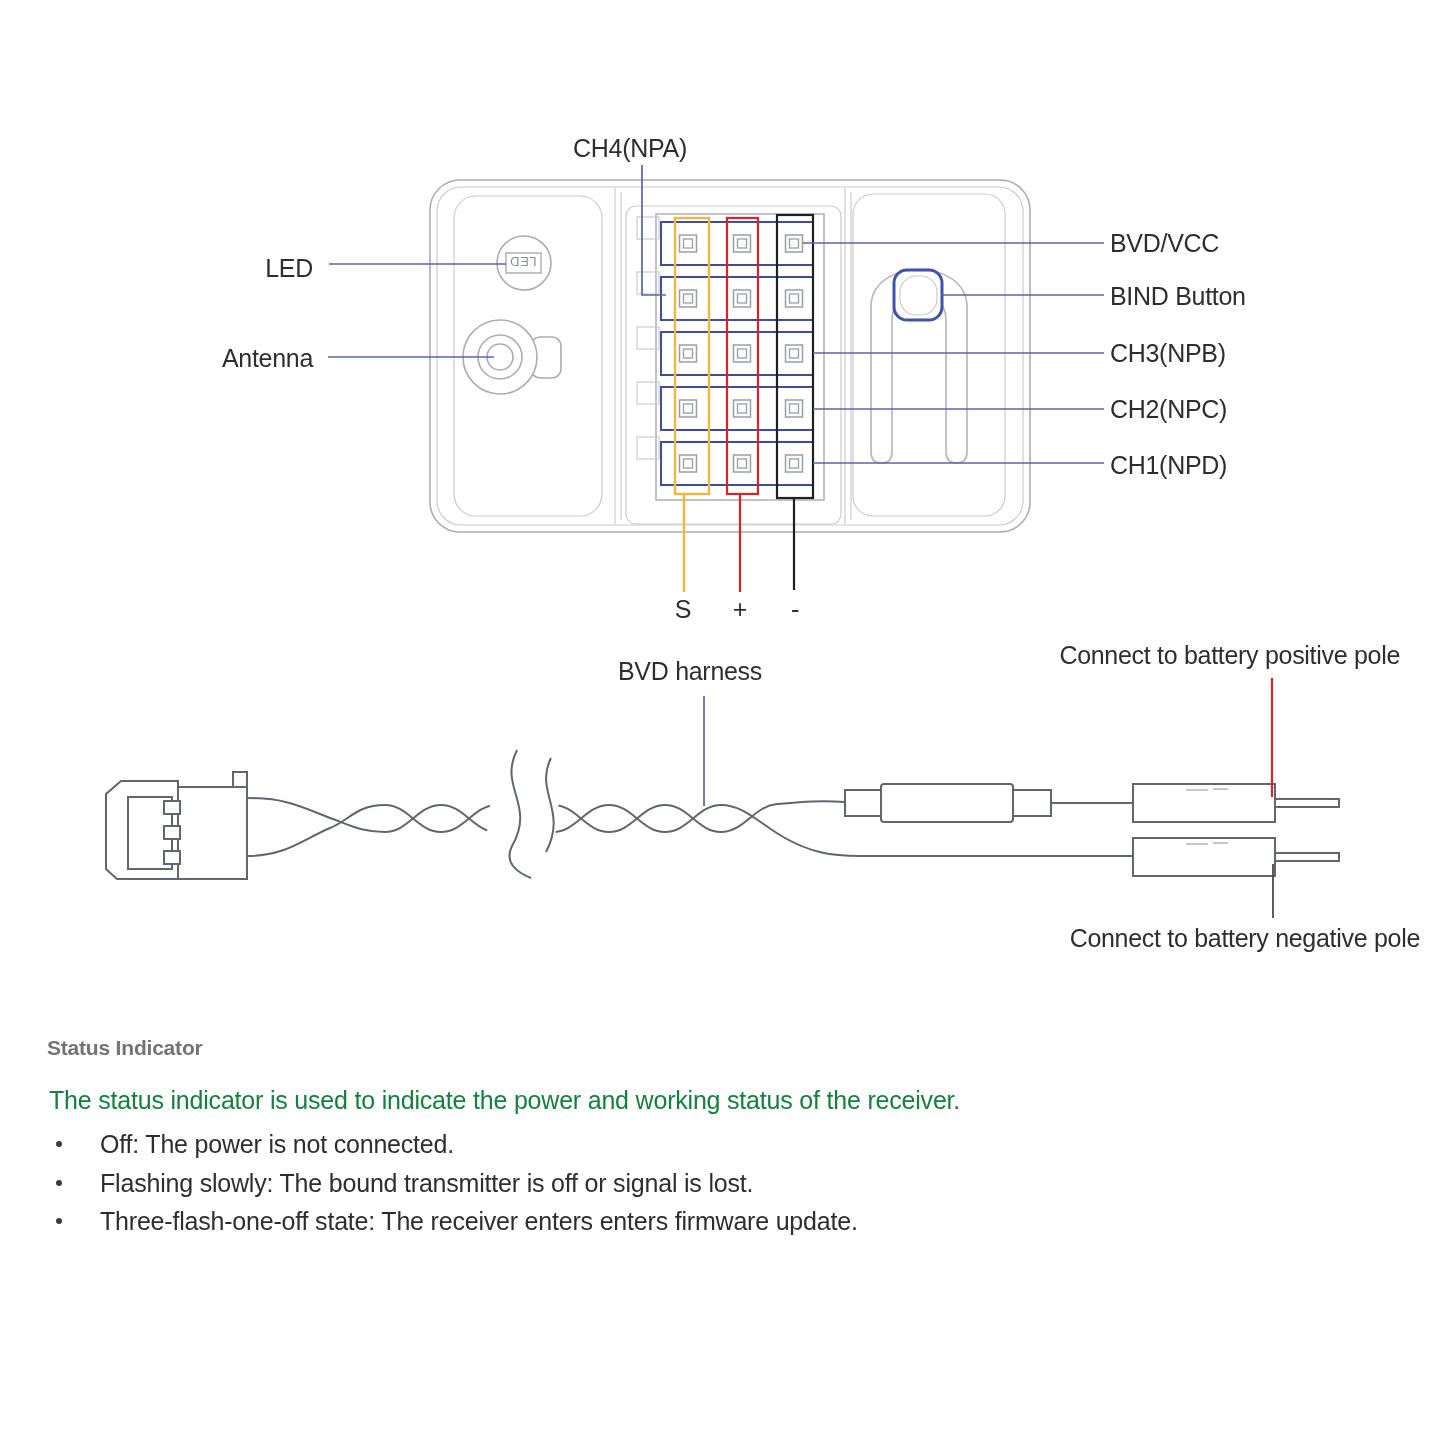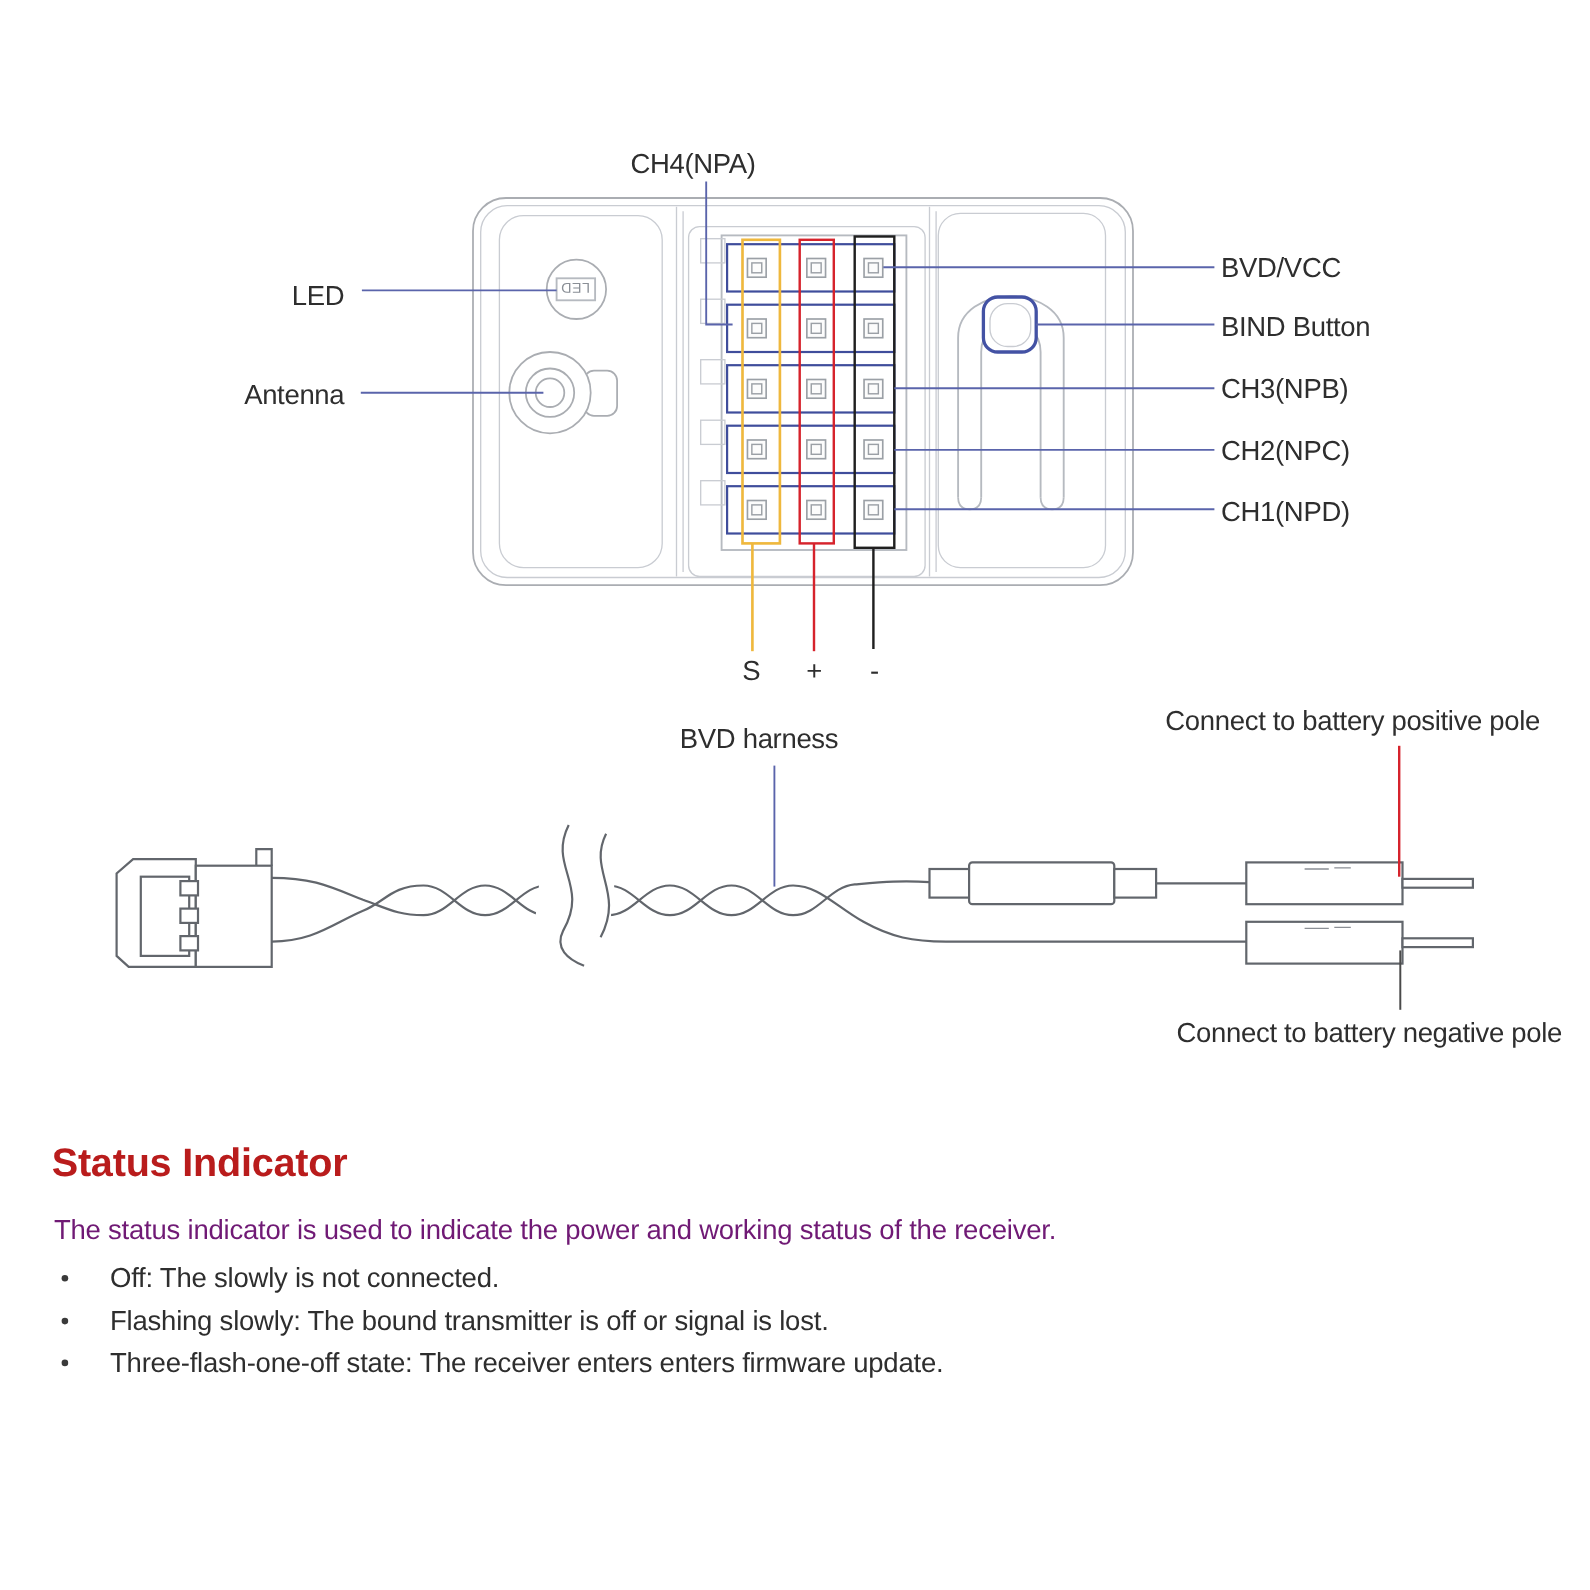--- a/index.html
+++ b/index.html
@@ -25,22 +25,22 @@
   .harnf { fill:#ffffff; stroke:#62666c; stroke-width:2; }
   .notch { fill:none;    stroke:#8b8f95; stroke-width:1.2; }
   .mask  { fill:#ffffff; stroke:none; }
   .negld { fill:none;    stroke:#4a4a4a; stroke-width:1.8; }
 
   .lbl   { font-size:25px; fill:#2e2e2e; letter-spacing:-0.3px; }
   .ledtxt{ font-size:13px; fill:#8a8f96; letter-spacing:0.5px; }
 
   
   .status { position:absolute; left:47px; top:1036px; width:1370px; }
-  .status h2 { margin:0; font-size:36px; font-weight:bold; color:#b91c1c; letter-spacing:-0.2px; }
-  .status p  { margin:26px 0 0 2px; font-size:25px; letter-spacing:-0.2px; color:#701a75; white-space:nowrap; }
+  .status h2 { margin:0; font-size:21px; font-weight:bold; color:#737373; letter-spacing:-0.2px; }
+  .status p  { margin:26px 0 0 2px; font-size:25px; letter-spacing:-0.2px; color:#15803d; white-space:nowrap; }
   .status ul { list-style:none; margin:10px 0 0 0; padding:0; }
   .status li { position:relative; padding-left:53px; font-size:25px; height:38.5px;
                line-height:38.5px; letter-spacing:-0.2px; color:#2e2e2e; white-space:nowrap; }
   .status .dot { position:absolute; left:9px; top:16px; width:6px; height:6px;
                  border-radius:50%; background:#3a3a3a; }
 </style>
 </head>
 <body>
 
 <div class="canvas">
@@ -227,21 +227,21 @@
       <text class="lbl" x="1420" y="947" text-anchor="end">Connect to battery negative pole</text>
     </g>
   </svg>
 
   <div class="status">
     <h2>Status Indicator</h2>
     <p>The status indicator is used to indicate the power and working status of the receiver.</p>
     <ul>
       <li>
         <span class="dot"></span>
-        <span>Off: The slowly is not connected.</span>
+        <span>Off: The power is not connected.</span>
       </li>
       <li>
         <span class="dot"></span>
         <span>Flashing slowly: The bound transmitter is off or signal is lost.</span>
       </li>
       <li>
         <span class="dot"></span>
         <span>Three-flash-one-off state: The receiver enters enters firmware update.</span>
       </li>
     </ul>

